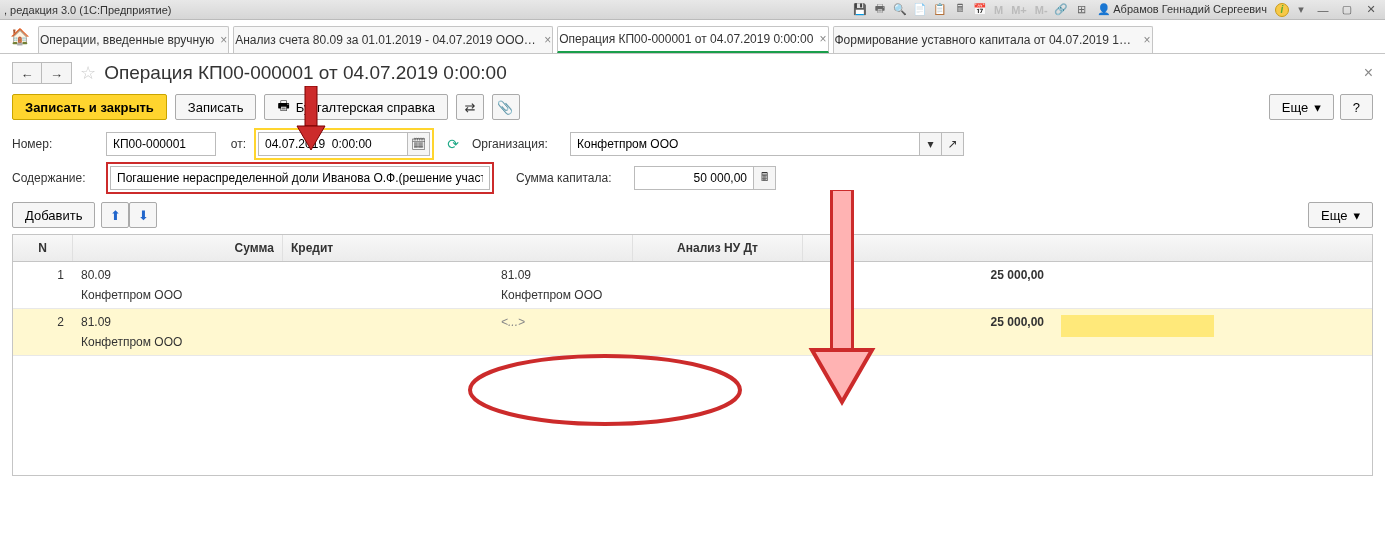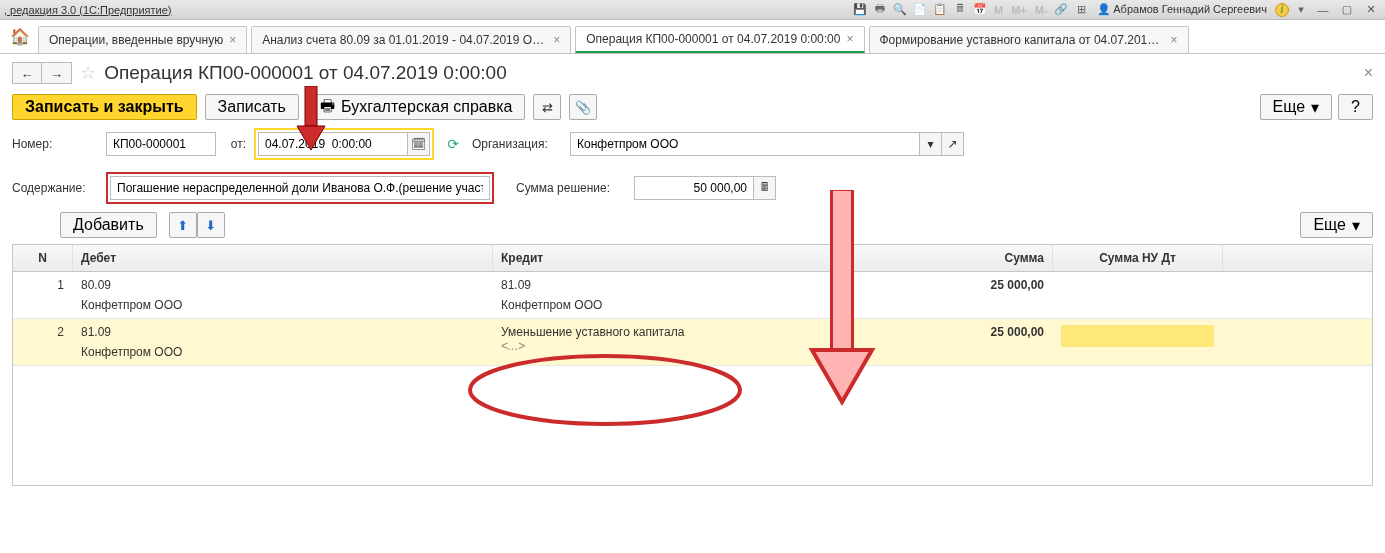--- a/index.html
+++ b/index.html
@@ -1,67 +1,67 @@
 <!DOCTYPE html>
 <html><head>
 <meta charset="utf-8">
 <style>
   * { box-sizing:border-box; margin:0; padding:0; font-family:Arial, sans-serif; }
   html,body{ width:1385px; height:553px; background:#fff; overflow:hidden; font-size:12px; color:#333;}
   
   .sysbar{ height:20px; background:linear-gradient(#e8e8e8,#d6d6d6); border-bottom:1px solid #bbb; display:flex; align-items:center; padding:0 4px; font-size:11px; color:#333;}
-  .sysbar .title{ flex:0 0 auto;text-decoration:underline;}
+  .sysbar .title{ flex:0 0 auto;}
   .sysbar .spacer{ flex:1;}
   .sysbar .icons{ display:flex; gap:4px; align-items:center;}
   .sysbar .ibtn{ width:16px; height:16px; display:flex; align-items:center; justify-content:center; color:#666; cursor:pointer;}
   .sysbar .m{ font-weight:bold; color:#bbb; padding:0 2px;}
   .sysbar .user{ color:#333; margin:8px 4px;}
   .sysbar .user::before{ content:"👤"; font-size:11px; margin-right:2px;}
   .sysbar .info{ width:14px; height:14px; border-radius:50%; background:#f7c948; border:1px solid #c89b18; display:inline-flex; align-items:center; justify-content:center; font-weight:bold; font-style:italic; font-size:10px; color:#5a3;}
   .sysbar .win{ width:20px; height:16px; display:flex; align-items:center; justify-content:center; font-size:11px; color:#555;}
   
   .tabstrip{ height:34px; background:#fff; border-bottom:1px solid #c5c5c5; display:flex; align-items:stretch; padding:0 6px; gap:4px;}
   .homebtn{ width:28px; display:flex; align-items:center; justify-content:center; font-size:16px; color:#555;cursor:pointer;}
-  .tab{ display:flex; align-items:center; padding:0 10px; border:1px solid #c5c5c5; border-bottom:none; background:#f7f7f7; margin-top:6px; border-radius:2px 2px 0 0; cursor:pointer; max-width:320px;}
+  .tab{ display:flex; align-items:center; padding:0 1px; border:1px solid #c5c5c5; border-bottom:none; background:#f7f7f7; margin-top:6px; border-radius:2px 2px 0 0; cursor:pointer; max-width:320px;}
   .tab.active{ background:#fff; border-bottom:2px solid #1a9e4b; font-weight:normal;}
   .tab .label{ white-space:nowrap; overflow:hidden; text-overflow:ellipsis; font-size:12px;}
   .tab .x{ margin-left:6px; color:#888; font-size:12px;}
   
   .doc{ padding:8px 12px;}
   .docheader{ display:flex; align-items:center; gap:8px;}
   .navbtn{ width:30px; height:22px; border:1px solid #bbb; background:#f5f5f5; display:flex; align-items:center; justify-content:center; cursor:pointer; font-size:13px;}
   .navbtn + .navbtn{ border-left:none;}
   .star{ font-size:18px; color:#ccc; cursor:pointer;}
   .doctitle{ font-size:19px; font-weight:normal;}
   .closex{ margin-left:auto; font-size:16px; color:#888; cursor:pointer;}
   
   .cmdbar{ display:flex; align-items:center; gap:8px; margin:10px 0 8px;}
-  .btn{ height:26px; padding:8px 12px; border:1px solid #aaa; background:#f6f6f6; border-radius:2px; cursor:pointer; display:inline-flex; align-items:center; gap:6px; font-size:16px;}
+  .btn{ height:26px; padding:8px 12px; border:1px solid #aaa; background:#f6f6f6; border-radius:2px; cursor:pointer; display:inline-flex; align-items:center; gap:6px; font-size:13px;}
   .btn.primary{ background:#ffd52e; border-color:#c9a400; font-weight:bold;}
   .iconbtn{ width:28px; height:26px; border:1px solid #aaa; background:#f6f6f6; display:inline-flex; align-items:center; justify-content:center; cursor:pointer; border-radius:2px; font-size:13px;}
   .cmdbar .right{ margin-left:auto; display:flex; gap:6px;}
   
-  .form{ display:flex; flex-direction:column; gap:12px;}
+  .form{ display:flex; flex-direction:column; gap:2px;}
   .row{ display:flex; align-items:center; gap:8px;}
   .lbl{ min-width:86px; text-align:left;}
   .tinput{ height:24px; border:1px solid #bbb; padding:0 6px; font-size:12px;}
   .date-wrap{ position:relative; border:2px solid #ffd52e; padding:2px; display:flex; align-items:center;}
   .date-wrap .tinput{ border:1px solid #bbb; width:150px;}
   .date-wrap .cal{ width:22px; height:24px; border:1px solid #bbb; border-left:none; display:flex; align-items:center; justify-content:center; font-size:12px; background:#f5f5f5;}
   .content-wrap{ border:2px solid #cc2b2b; padding:2px;}
   .content-wrap .tinput{ width:380px; border:1px solid #bbb;}
   .org-field{ display:flex;}
   .org-field .tinput{ width:350px;}
   .org-field .dd,.org-field .open{ width:22px; height:24px; border:1px solid #bbb; border-left:none; background:#f5f5f5; display:flex; align-items:center; justify-content:center; cursor:pointer;}
   .sum-wrap{ display:flex;}
   .sum-wrap .tinput{ width:120px; text-align:right;}
   .sum-wrap .calc{ width:22px; height:24px; border:1px solid #bbb; border-left:none; background:#f5f5f5; display:flex; align-items:center; justify-content:center;}
   .smallicon{ width:22px; height:22px; display:flex; align-items:center; justify-content:center; color:#2a8; cursor:pointer; font-size:14px;}
   
-  .tbltoolbar{ display:flex; align-items:center; gap:12px; margin-top:8px;margin-left:48px;}
+  .tbltoolbar{ display:flex; align-items:center; gap:6px; margin-top:8px;}
   .updown{ display:flex;}
   .updown .iconbtn{ color:#2266cc;}
   .tbltoolbar .right{ margin-left:auto;}
   
   .grid{ margin-top:6px; border:1px solid #c5c5c5; border-bottom:none;}
   .ghead{ display:flex; background:linear-gradient(#f8f8f8,#ececec); border-bottom:1px solid #c5c5c5; font-weight:bold;}
   .gh,.gc{ padding:6px 8px; border-right:1px solid #e0e0e0; font-size:12px;}
   .col-n{ width:60px; text-align:center;}
   .col-d{ width:420px;}
   .col-k{ width:350px;}
@@ -175,21 +175,21 @@
         <span class="dd">▾</span>
         <span class="open">↗</span>
       </div>
     </div>
 
     <div class="row">
       <span class="lbl">Содержание:</span>
       <span class="content-wrap">
         <input class="tinput" value="Погашение нераспределенной доли Иванова О.Ф.(решение участн" style="">
       </span>
-      <span class="lbl" style="min-width:110px;margin-left:14px">Сумма решение:</span>
+      <span class="lbl" style="min-width:110px;margin-left:14px">Сумма капитала:</span>
       <div class="sum-wrap">
         <input class="tinput" value="50 000,00" style="">
         <span class="calc">🖩</span>
       </div>
     </div>
 
   </div>
 
   <div class="tbltoolbar">
     <button class="btn">Добавить</button>
@@ -201,24 +201,23 @@
       <button class="btn">
         <span>Еще</span>
         <span>▾</span>
       </button>
     </div>
   </div>
 
   <div class="grid">
     <div class="ghead">
       <div class="gh col-n">N</div>
-      <div class="gh col-d">Дебет</div>
+      <div class="gh col-s">Сумма</div>
       <div class="gh col-k">Кредит</div>
-      <div class="gh col-s">Сумма</div>
-      <div class="gh col-ndt">Сумма НУ Дт</div>
+      <div class="gh col-ndt">Анализ НУ Дт</div>
     </div>
 
     <div class="grow">
       <div class="gc col-n" style="text-align:right">1</div>
       <div class="gc col-d">
         <div class="acct">80.09</div>
         <div class="sub">Конфетпром ООО</div>
       </div>
       <div class="gc col-k">
         <div class="acct">81.09</div>
@@ -229,21 +228,20 @@
       <div class="gc col-nkt"></div>
     </div>
 
     <div class="grow sel">
       <div class="gc col-n" style="text-align:right">2</div>
       <div class="gc col-d">
         <div class="acct">81.09</div>
         <div class="sub">Конфетпром ООО</div>
       </div>
       <div class="gc col-k">
-        <div class="sub">Уменьшение уставного капитала</div>
         <div class="sub" style="color:#888;font-style:italic">&lt;...&gt;</div>
       </div>
       <div class="gc col-s" style="text-align:right;font-weight:bold">25 000,00</div>
       <div class="gc col-ndt">
           <div class="editcell"></div>
         </div>
       <div class="gc col-nkt"></div>
     </div>
   </div>
   <div class="gridspace"></div>

